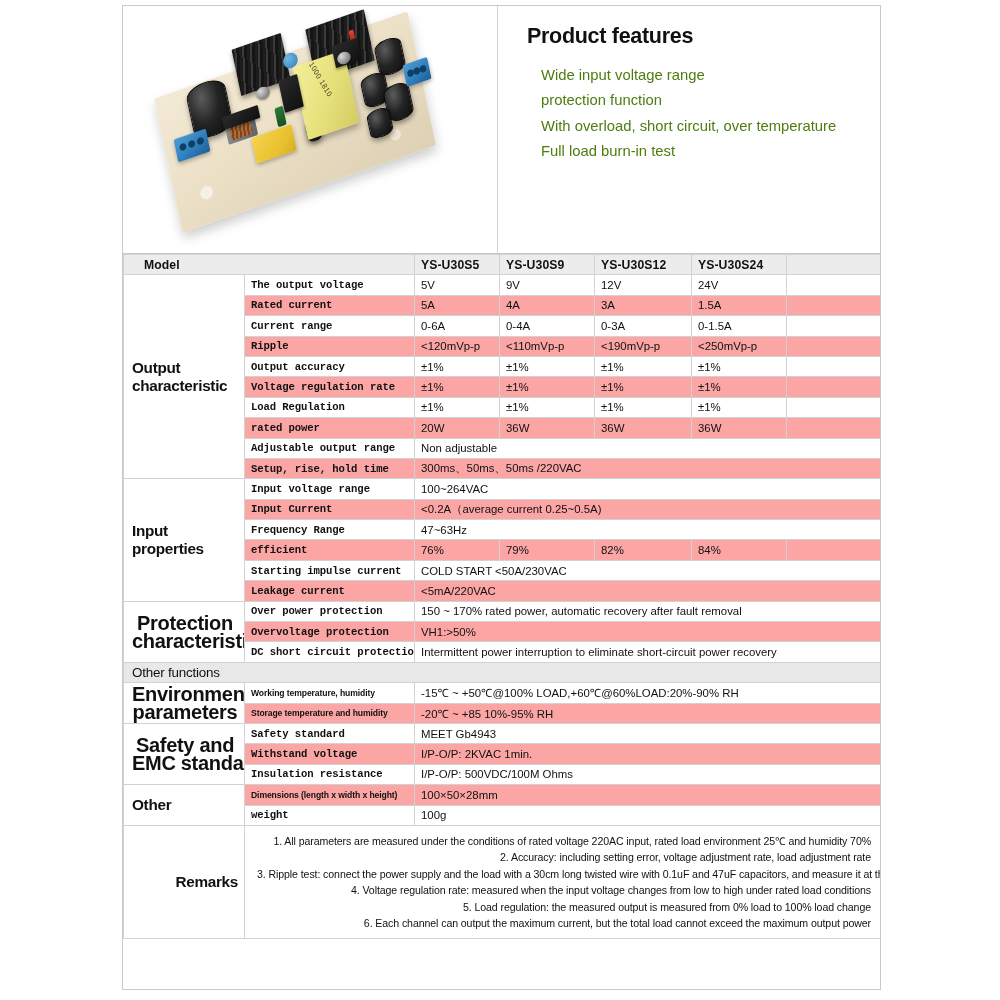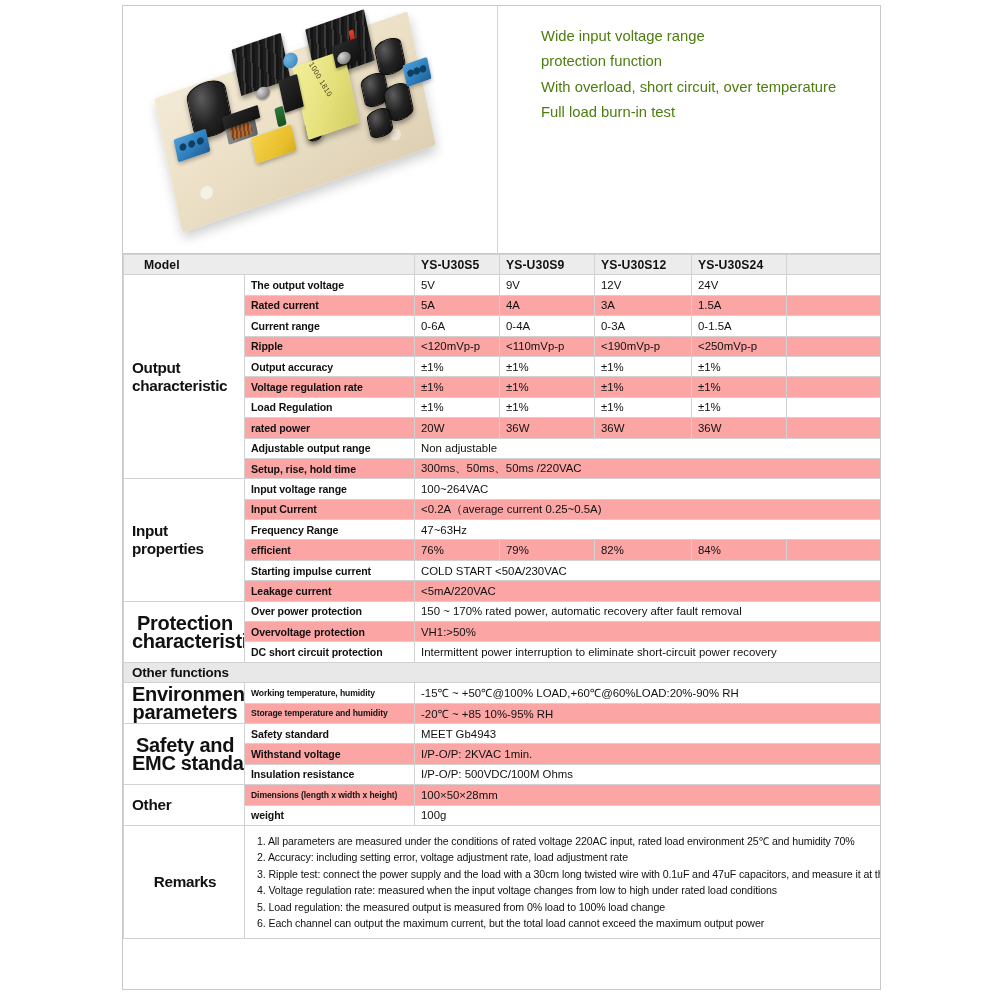--- a/index.html
+++ b/index.html
@@ -218,47 +218,48 @@
     font-weight: bold;
     text-align: left;
     padding-left: 8px !important;
     line-height: 18px;
     white-space: normal;
     background: #ffffff;
     letter-spacing: -.3px;
   }
   .group-label.gl-sm { font-size: 20px; text-align: center; }
 
-  .param { font-weight: bold; font-size: 10.6px; letter-spacing: -.1px; }
+  .param { font-weight: bold; font-size: 10.6px; letter-spacing: -.1px; font-family: Liberation Mono, monospace; }
   .param-xs { font-weight: bold; font-size: 8.6px; letter-spacing: -.1px; }
   .val { font-size: 11.4px; }
 
   .section-head td {
     background: #e8e8e8;
     font-size: 13.4px;
-    font-weight: bold;
+    font-weight: normal;
     height: 23px;
     padding-left: 8px !important;
     letter-spacing: -.2px;
   }
 
   .remarks-cell {
     white-space: normal;
     padding: 7px 10px 7px 12px !important;
     font-size: 10.6px;
     line-height: 16.4px;
     vertical-align: top;
     background: #ffffff;
     letter-spacing: -.1px;
+    text-align: right;
   }
   .remarks-label {
     font-size: 15.3px;
     font-weight: bold;
     background: #ffffff;
-    text-align: center;
+    text-align: right;
     padding-left: 8px !important;
     letter-spacing: -.3px;
   }
 </style>
 </head>
 <body>
 
 <div id="sheet">
 
   <div class="top-panel">
@@ -286,20 +287,21 @@
         <div class="cmp red-led"></div>
         <div class="cmp ic-blk ic1"></div>
         <div class="cmp ic-blk ic2"></div>
         <div class="cmp ic-blk ic3"></div>
         <div class="cmp screw scr1"></div>
         <div class="cmp screw scr2"></div>
       </div>
     </div>
 
     <div class="features-cell">
+      <div class="features-title">Product features</div>
       <div id="feature-list">
           <div class="feature-line">Wide input voltage range</div>
           <div class="feature-line">protection function</div>
           <div class="feature-line">With overload, short circuit, over temperature</div>
           <div class="feature-line">Full load burn-in test</div>
         </div>
     </div>
   </div>
 
   <table class="spec">

